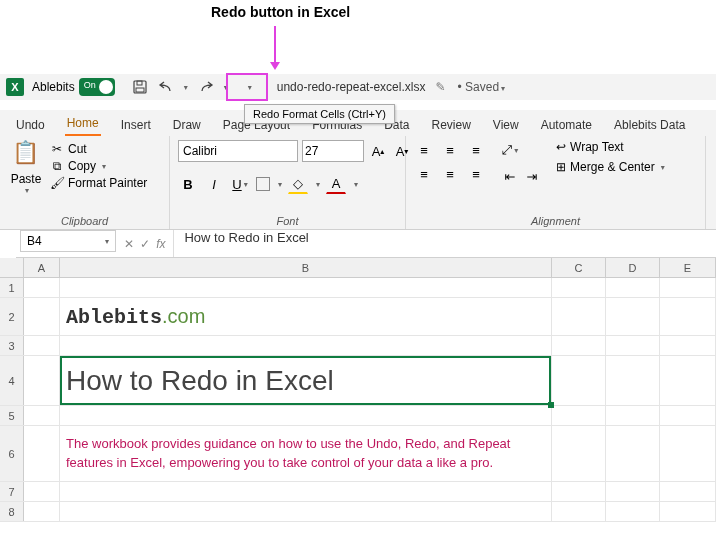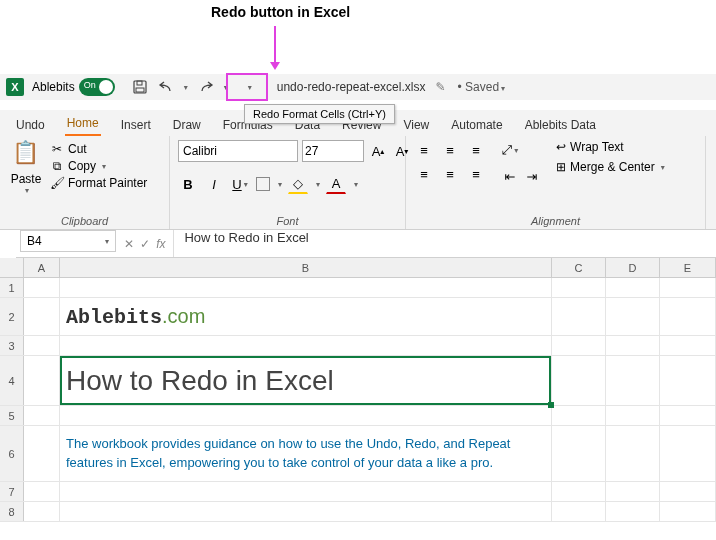--- a/index.html
+++ b/index.html
@@ -9,21 +9,21 @@
 .annotation { position: absolute; top: 0; left: 0; width: 100%; height: 68px; margin-left: 28px; }
 .anno-label { position: absolute; top: 4px; left: 183px; font-weight: bold; font-size: 14px; color: #000; }
 .anno-arrow { position: absolute; top: 26px; left: 246px; width: 2px; height: 38px; background: #e040e0; }
 .anno-arrow::after { content: ""; position: absolute; bottom: -6px; left: -4px; border-left: 5px solid transparent; border-right: 5px solid transparent; border-top: 8px solid #e040e0; }
 .hilite { position: absolute; top: 73px; left: 226px; width: 42px; height: 28px; border: 2px solid #e040e0; pointer-events: none; z-index: 5; }
 
 
 .qat-row { position: absolute; top: 74px; left: 0; width: 100%; height: 26px; background: #f3f3f3; display: flex; align-items: center; padding: 0 6px; gap: 4px; }
 .excel-logo { width: 18px; height: 18px; background: #107c41; color: #fff; font-weight: bold; font-size: 11px; display: flex; align-items: center; justify-content: center; border-radius: 2px; }
 .autosave-toggle { display: flex; align-items: center; gap: 4px; margin-left: 4px; }
-.toggle { width: 36px; height: 18px; background: #107c41; border-radius: 9px; position: relative; }
+.toggle { width: 36px; height: 18px; background: #107c41; border-radius: 4px; position: relative; }
 .toggle-knob { width: 14px; height: 14px; background: #fff; border-radius: 50%; position: absolute; top: 2px; right: 2px; }
 .toggle-text { position: absolute; left: 5px; top: 2px; font-size: 9px; color: #fff; }
 .qat-btn { width: 22px; height: 22px; display: flex; align-items: center; justify-content: center; border-radius: 3px; cursor: pointer; color: #333; }
 .qat-sep { width: 6px; }
 .qat-drop { width: 10px; display: flex; align-items: center; justify-content: center; color: #666; font-size: 8px; }
 .filename { margin-left: 18px; font-size: 12px; color: #333; }
 .saved-ind { margin-left: 8px; color: #555; font-size: 12px; }
 .drop-caret { font-size: 8px; color: #666; margin-left: 2px; }
 
 
@@ -79,21 +79,21 @@
 .r4 { height: 50px; } .r5 { height: 20px; } .r6 { height: 56px; } .r7 { height: 20px; } .r8 { height: 20px; }
 
 .logo-text { font-size: 20px; color: #333; }
 .logo-text b { font-weight: 700; font-family: Liberation Mono, monospace; }
 .logo-text .green { color: #5a8f3c; }
 
 .r4 .cellB { position: relative; }
 .sel-border { position: absolute; inset: 0; border: 2px solid #107c41; pointer-events: none; }
 .sel-handle { position: absolute; bottom: -3px; right: -3px; width: 6px; height: 6px; background: #107c41; }
 .heading-cell { font-size: 28px; color: #444; }
-.desc-text { font-size: 13px; color: #0369a1; line-height: 1.4; }
+.desc-text { font-size: 13px; color: #be185d; line-height: 1.4; }
 
 svg { display: block; }
 </style>
 </head>
 <body>
 
 <div class="annotation">
   <div class="anno-label">Redo button in Excel</div>
   <div class="anno-arrow"></div>
 </div>
@@ -137,20 +137,21 @@
   </div>
 </div>
 
 <div class="tooltip">Redo Format Cells (Ctrl+Y)</div>
 
 <div class="tabs-row">
   <div class="tab">Undo</div>
   <div class="tab active">Home</div>
   <div class="tab">Insert</div>
   <div class="tab">Draw</div>
+  <div class="tab">Page Layout</div>
   <div class="tab">Formulas</div>
   <div class="tab">Data</div>
   <div class="tab">Review</div>
   <div class="tab">View</div>
   <div class="tab">Automate</div>
   <div class="tab">Ablebits Data</div>
 </div>
 
 <div class="ribbon">
   <div class="rgroup" style="width:170px;">

